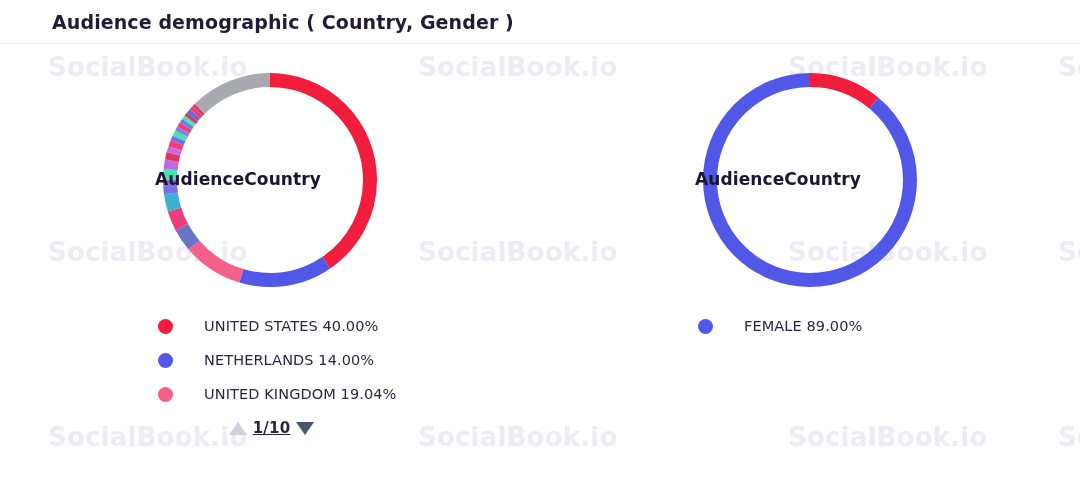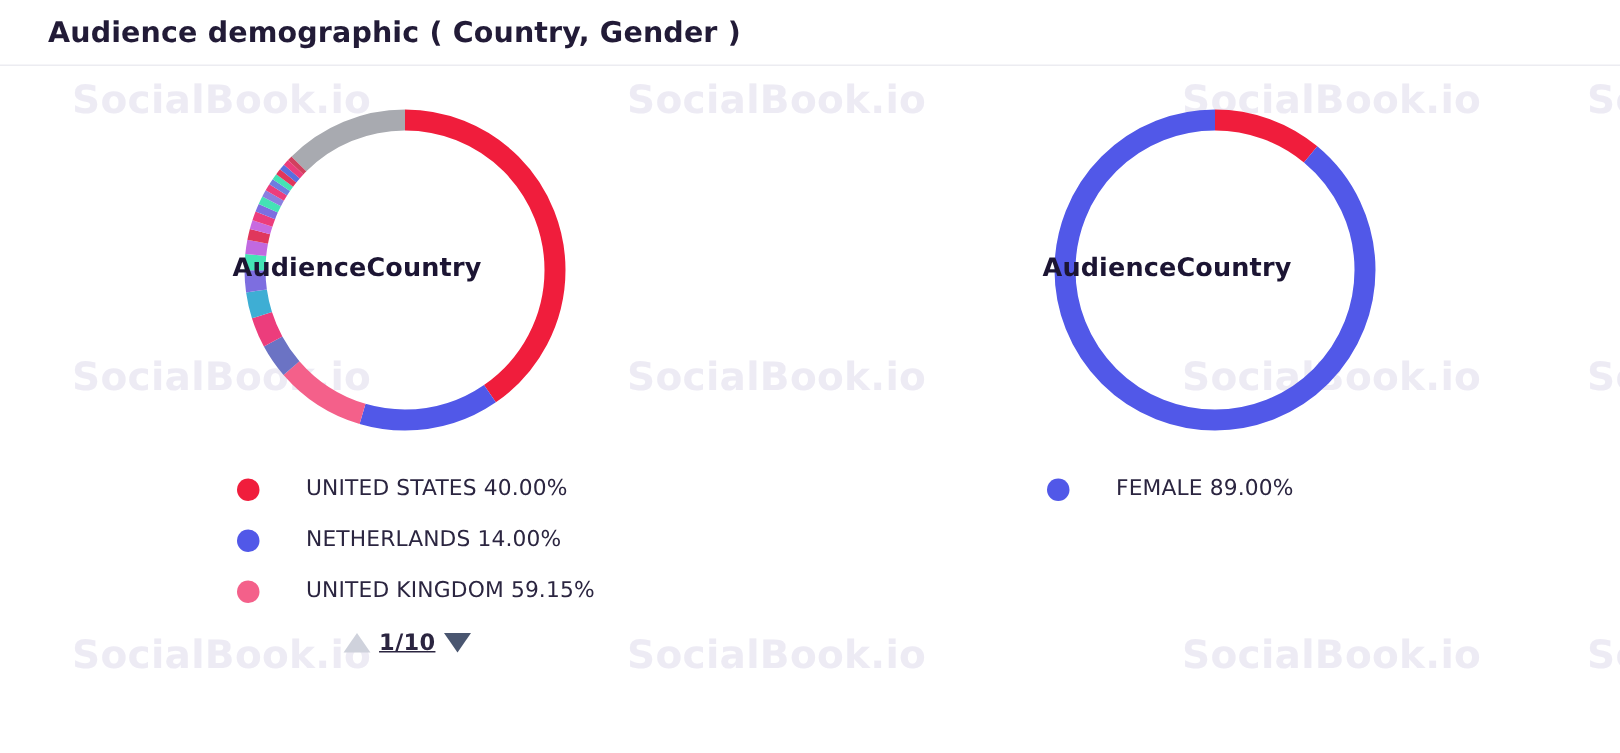--- a/index.html
+++ b/index.html
@@ -32,21 +32,21 @@
     opacity: 0.92;
     white-space: nowrap;
   }
 
   
   .header {
     position: absolute;
     top: 0; left: 0; right: 0;
     height: 44px;
     display: flex; align-items: center;
-    padding-left: 32px;
+    padding-left: 52px;
     border-bottom: 1px solid #ececf1;
     background: #ffffff;
     z-index: 4;
   }
   .header-title {
     font-family: "DejaVu Sans", sans-serif;
     font-size: 19px;
     font-weight: 700;
     color: #221b37;
     letter-spacing: 0.1px;
@@ -210,21 +210,21 @@
           <div class="legend-row">
             <span class="legend-dot" style="background: rgb(240, 29, 60);"></span>
             <span class="legend-label">UNITED STATES 40.00%</span>
           </div>
           <div class="legend-row">
             <span class="legend-dot" style="background: rgb(81, 88, 232);"></span>
             <span class="legend-label">NETHERLANDS 14.00%</span>
           </div>
           <div class="legend-row">
             <span class="legend-dot" style="background: rgb(244, 96, 138);"></span>
-            <span class="legend-label">UNITED KINGDOM 59.15%</span>
+            <span class="legend-label">UNITED KINGDOM 19.04%</span>
           </div>
         </div>
 
       <div class="pager">
         <div class="tri tri-up"></div>
         <div class="pager-text">1/10</div>
         <div class="tri tri-down"></div>
       </div>
     </div>
 

